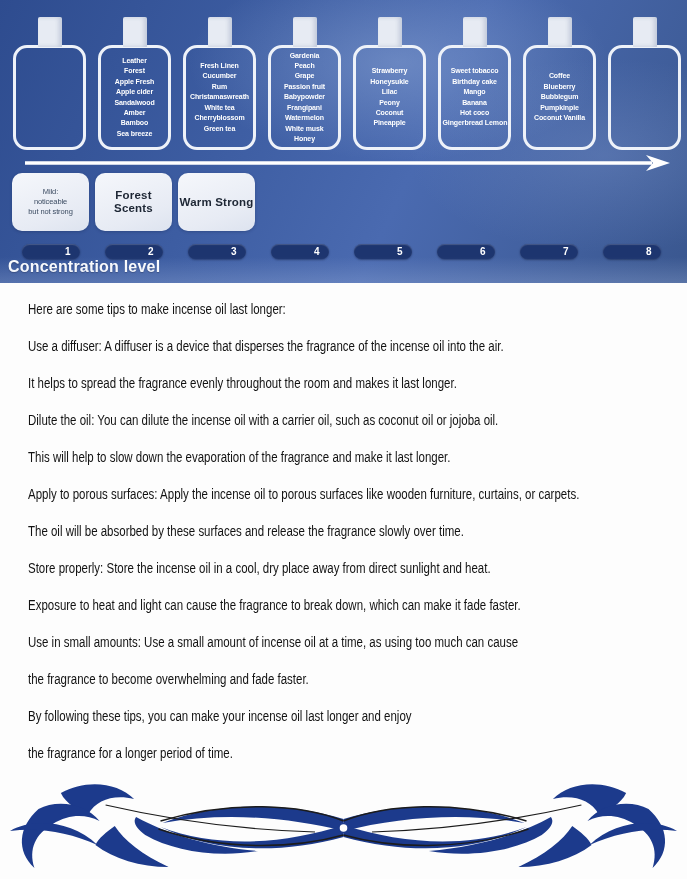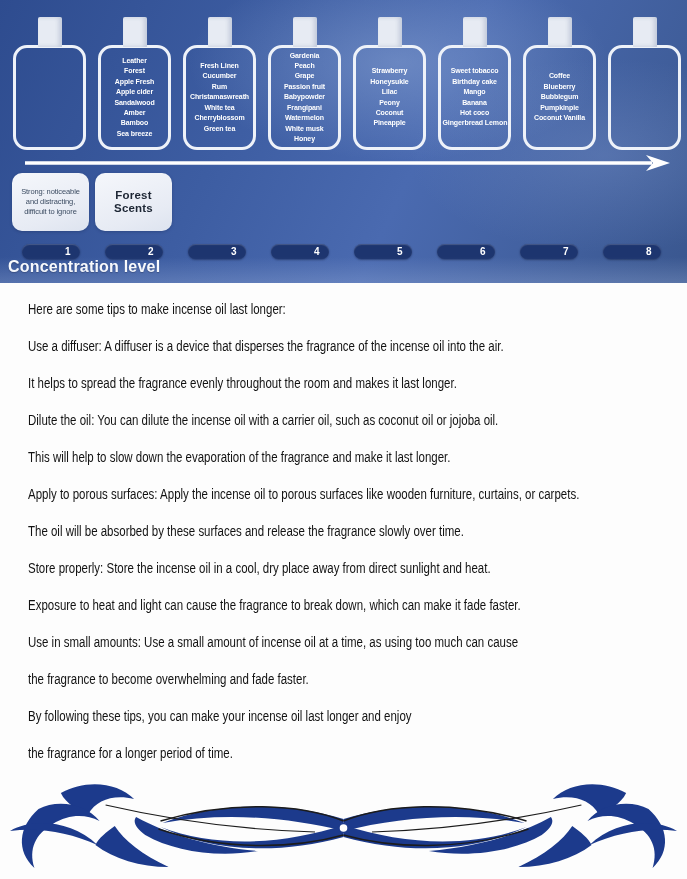--- a/index.html
+++ b/index.html
@@ -158,26 +158,29 @@
       </div>
     </div>
 
     <svg class="scale-arrow" viewBox="0 0 687 20">
       <line x1="25" y1="10" x2="652" y2="10" stroke="#ffffff" stroke-width="3.5"></line>
       <path d="M646 2 L670 10 L646 18 L653 10 Z" fill="#ffffff"></path>
     </svg>
 
     <div class="cards-row">
       <div class="level-card">
-        <div class="level-desc">Strong: noticeable
-and distracting,
-difficult to ignore</div>
+        <div class="level-desc">Mild:
+noticeable
+but not strong</div>
       </div>
       <div class="level-card big">
         <div class="level-desc">Forest Scents</div>
+      </div>
+      <div class="level-card big">
+        <div class="level-desc">Warm Strong</div>
       </div>
     </div>
 
     <div class="pills-row">
       <div class="pill-wrap">
           <div class="pill">1</div>
         </div>
       <div class="pill-wrap">
           <div class="pill">2</div>
         </div>

